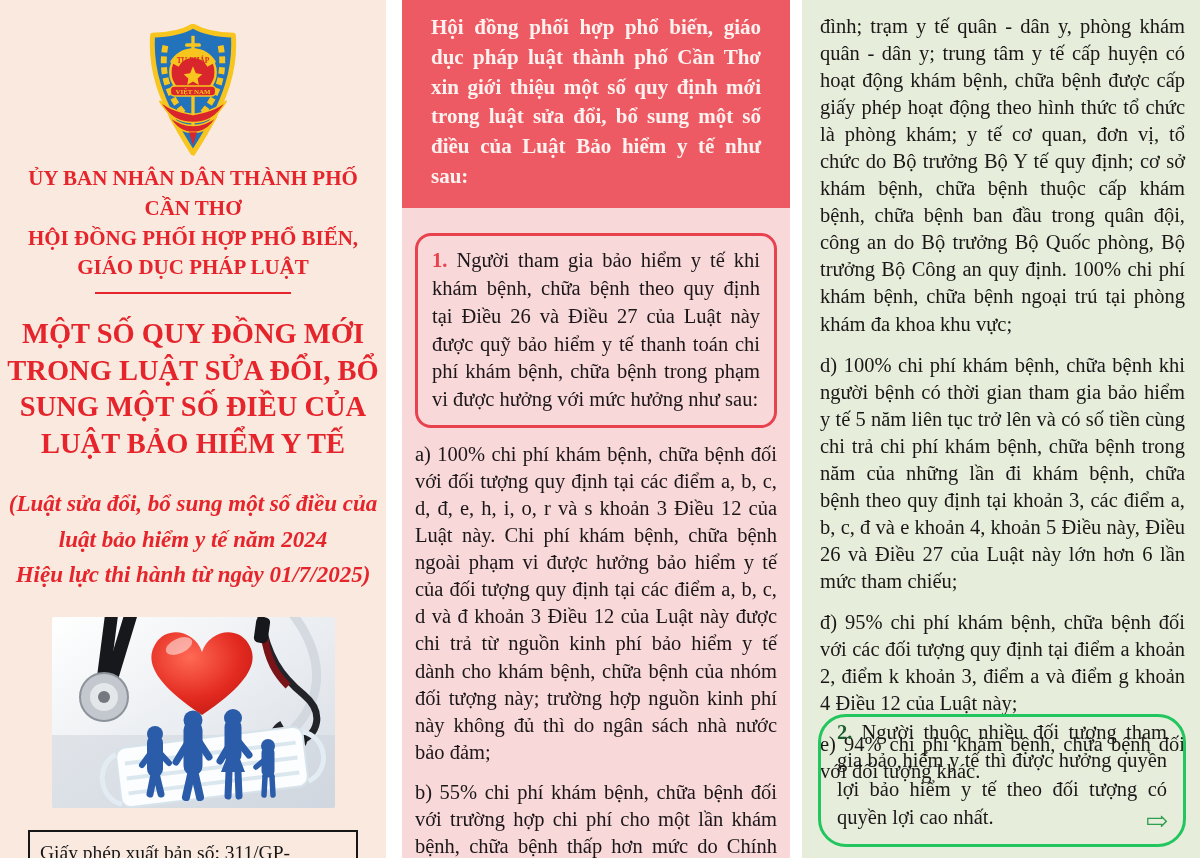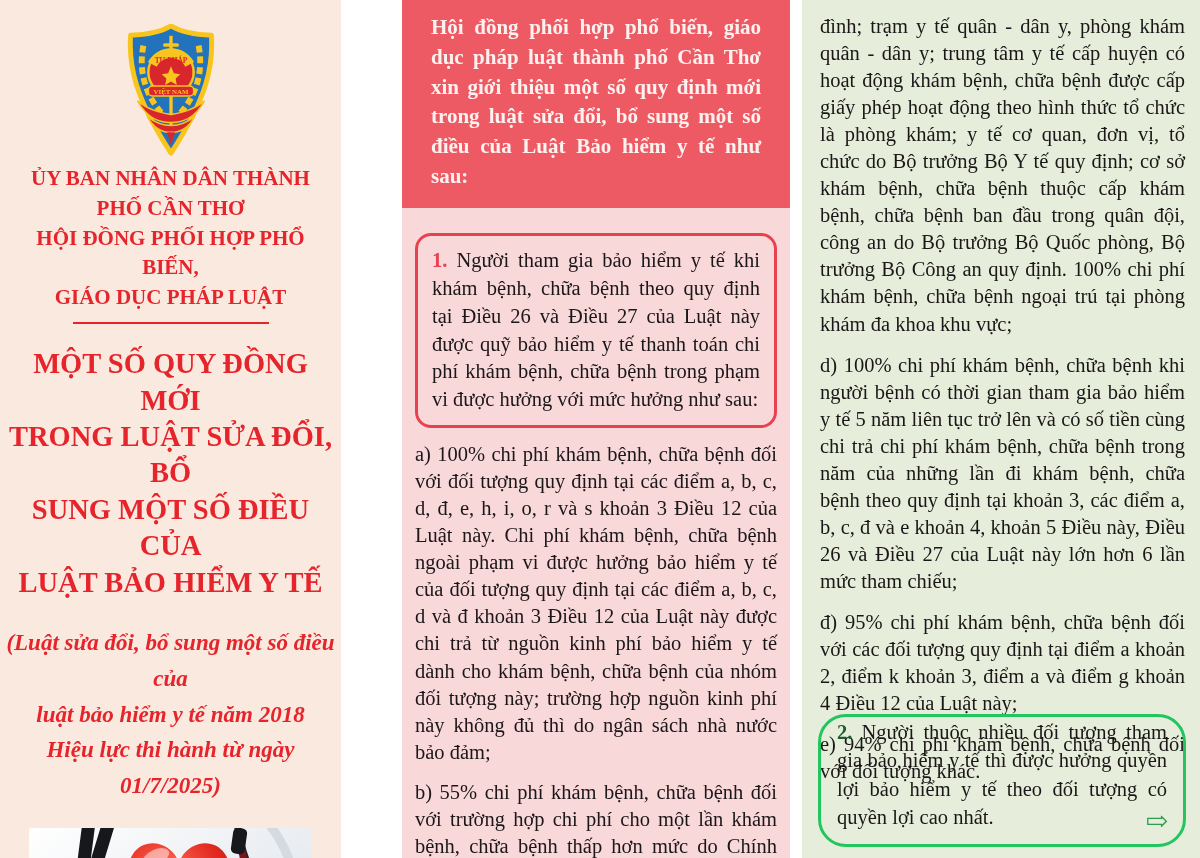--- a/index.html
+++ b/index.html
@@ -1,20 +1,20 @@
 <!DOCTYPE html>
 <html><head>
 <meta charset="utf-8">
 <style>
   html,body{margin:0;padding:0;background:#fff;}
   .page{position:relative;width:1200px;height:858px;background:#ffffff;overflow:hidden;
         font-family:"Liberation Serif","DejaVu Serif",serif;}
   
   .col{position:absolute;top:0;bottom:0;overflow:hidden;}
-  .col-left{left:0;width:341px;background:#f9e9df;}
+  .col-left{left:0;width:386px;background:#f9e9df;}
   .col-mid{left:402px;width:388px;background:#f9d8da;}
   .col-right{left:802px;width:398px;background:#e6eedb;}
   
   .emblem{display:block;margin:24px auto 8px;}
   .org{margin:6px 6px 0;text-align:center;color:#e6242b;font-weight:bold;
        font-size:21px;line-height:1.42;}
   .org span{display:block;}
   .red-rule{width:196px;border:none;border-top:2.5px solid #e6242b;margin:9px auto 0;}
   .big-title{margin:22px 4px 0;text-align:center;color:#e6242b;font-weight:bold;
              font-size:28.5px;line-height:1.28;}
@@ -78,21 +78,21 @@
 
     <div class="big-title">
       <span>MỘT SỐ QUY ĐỒNG MỚI</span>
       <span>TRONG LUẬT SỬA ĐỔI, BỔ</span>
       <span>SUNG MỘT SỐ ĐIỀU CỦA</span>
       <span>LUẬT BẢO HIỂM Y TẾ</span>
     </div>
 
     <div class="subtitle">
       <span>(Luật sửa đổi, bổ sung một số điều của</span>
-      <span>luật bảo hiểm y tế năm 2018</span>
+      <span>luật bảo hiểm y tế năm 2024</span>
       <span>Hiệu lực thi hành từ ngày 01/7/2025)</span>
     </div>
 
     <svg class="photo" width="283" height="191" viewBox="0 0 283 191">
       <defs>
         <linearGradient id="bgGrad" x1="0" y1="0" x2="1" y2="1">
           <stop offset="0" stop-color="#ffffff"></stop>
             <stop offset="1" stop-color="#d6dce4"></stop>
         </linearGradient>
         <radialGradient id="heartGrad" cx="0.38" cy="0.3" r="0.9">

